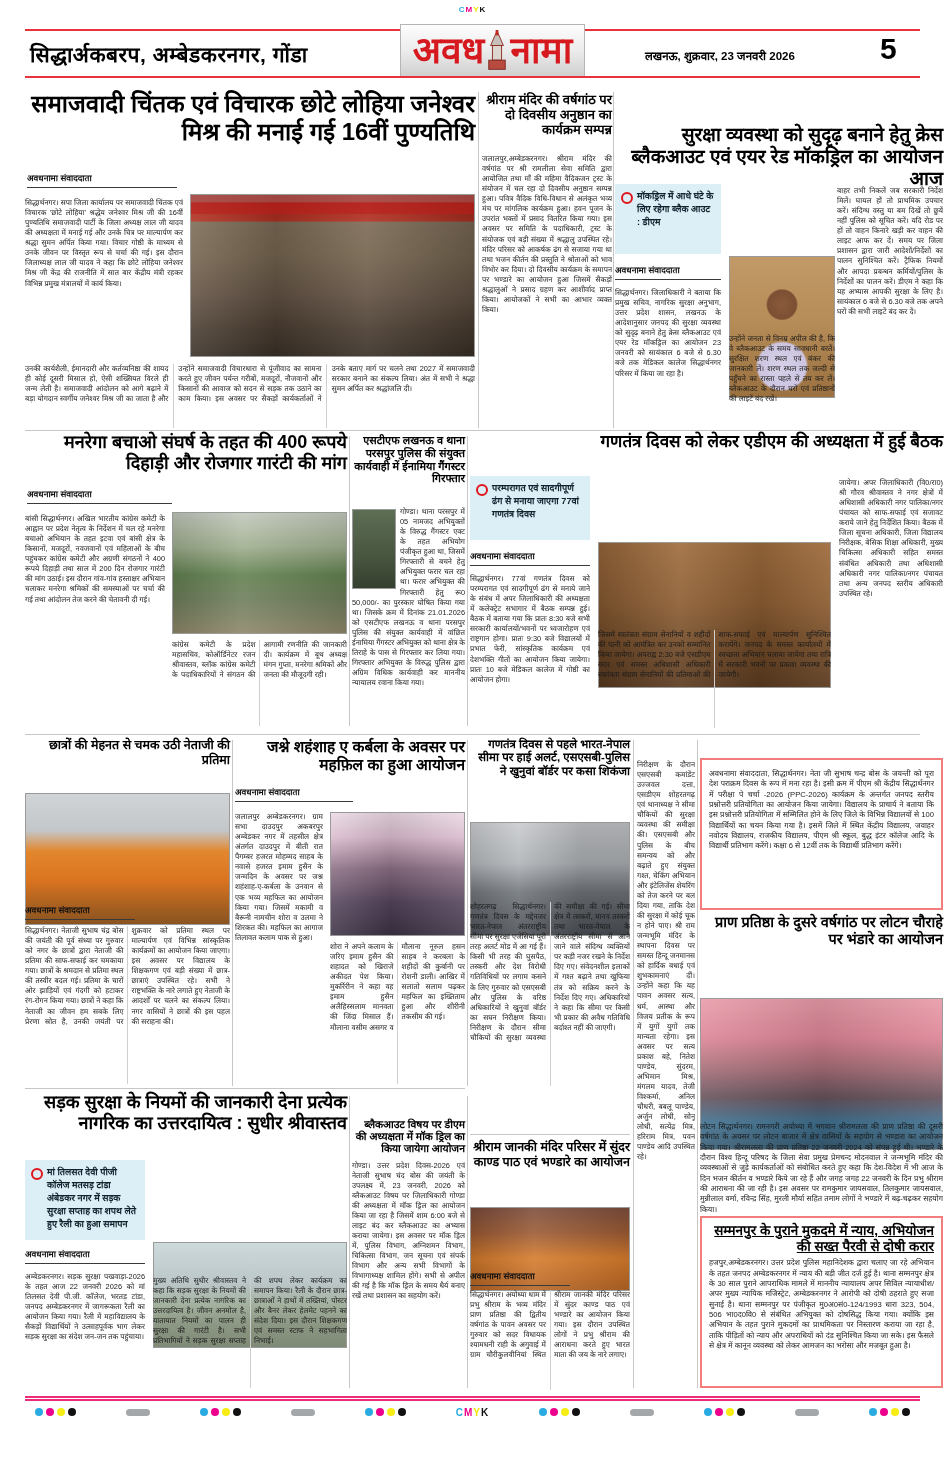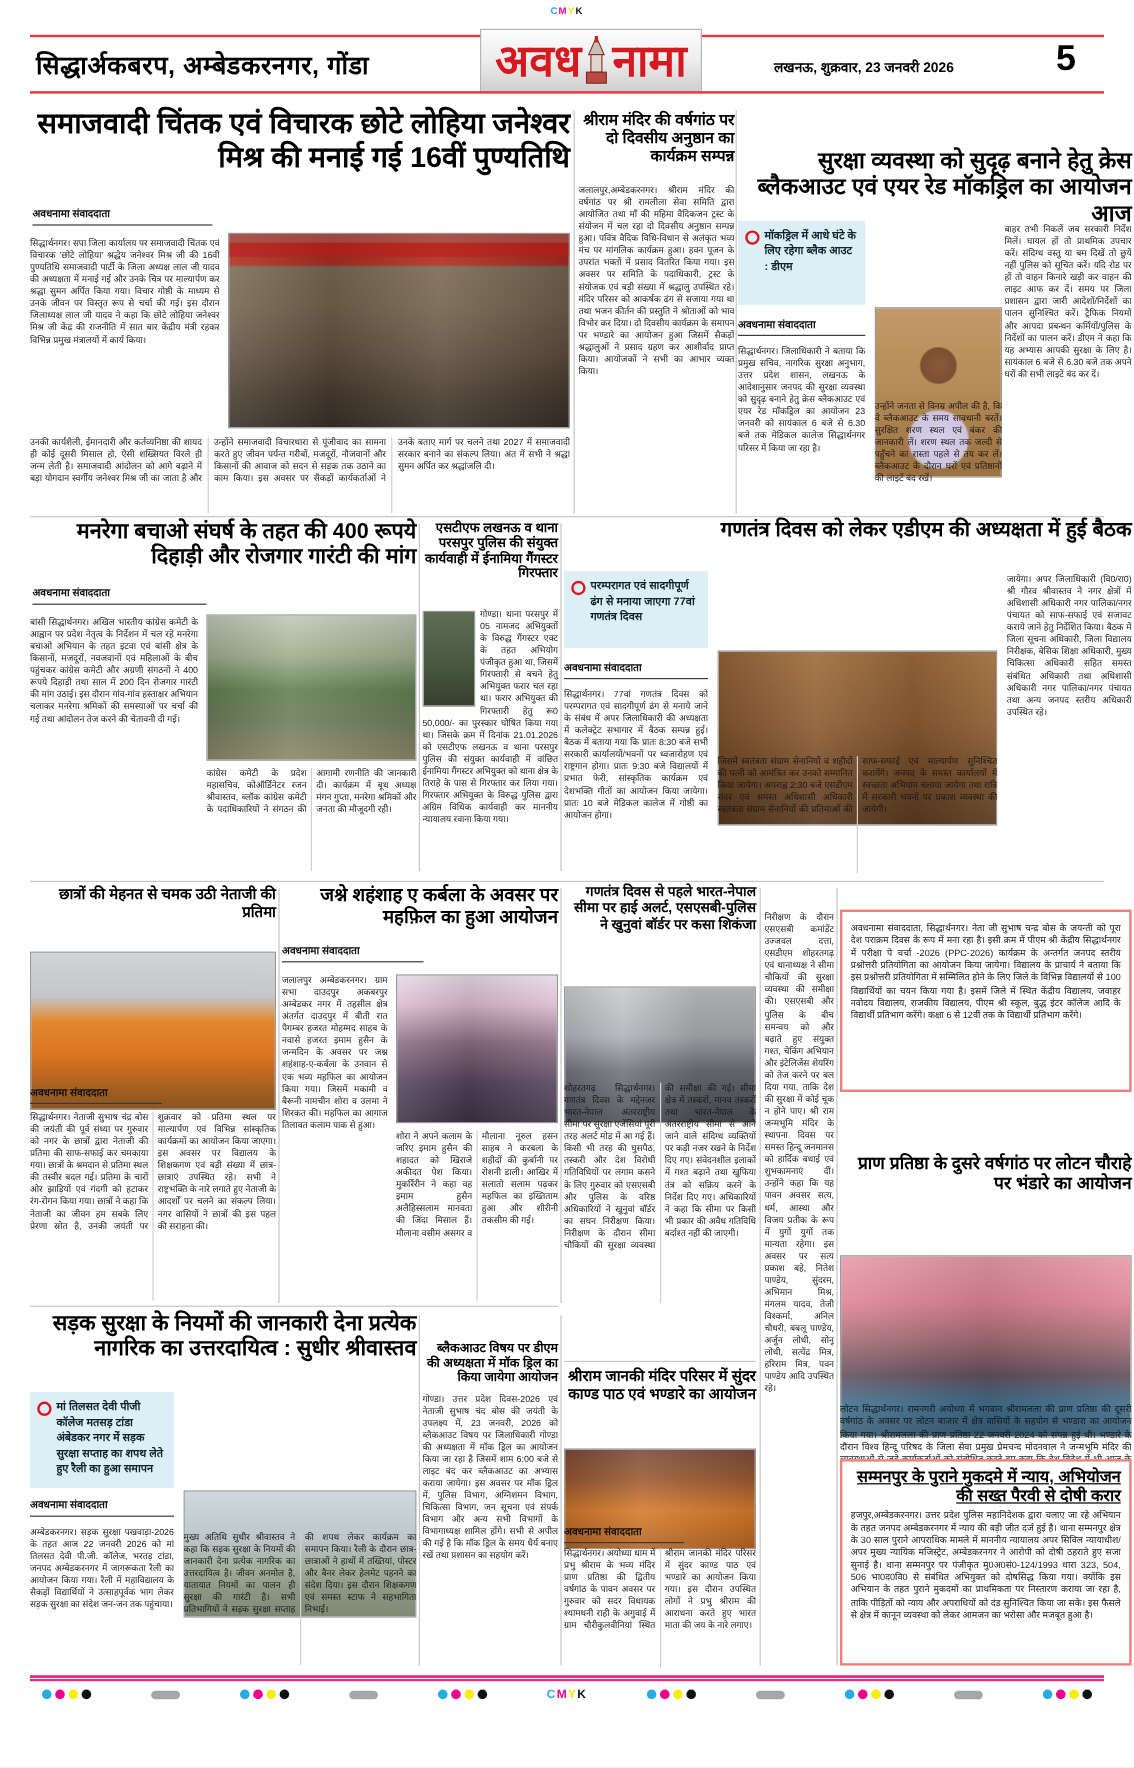--- a/index.html
+++ b/index.html
@@ -158,21 +158,21 @@
     <div class="photo ph-i abs" style="left:0;top:44px;width:160px;height:114px;"></div>
     <div class="bt c2 abs" style="left:0;top:164px;width:160px;height:184px;">शोहरतगढ़ सिद्धार्थनगर। गणतंत्र दिवस के मद्देनजर भारत-नेपाल अंतरराष्ट्रीय सीमा पर सुरक्षा एजेंसियां पूरी तरह अलर्ट मोड में आ गई हैं। किसी भी तरह की घुसपैठ, तस्करी और देश विरोधी गतिविधियों पर लगाम कसने के लिए गुरुवार को एसएसबी और पुलिस के वरिष्ठ अधिकारियों ने खुनुवां बॉर्डर का सघन निरीक्षण किया। निरीक्षण के दौरान सीमा चौकियों की सुरक्षा व्यवस्था की समीक्षा की गई। सीमा क्षेत्र में तस्करों, मानव तस्करों तथा भारत-नेपाल के अंतरराष्ट्रीय सीमा से आने जाने वाले संदिग्ध व्यक्तियों पर कड़ी नजर रखने के निर्देश दिए गए। संवेदनशील इलाकों में गश्त बढ़ाने तथा खुफिया तंत्र को सक्रिय करने के निर्देश दिए गए। अधिकारियों ने कहा कि सीमा पर किसी भी प्रकार की अवैध गतिविधि बर्दाश्त नहीं की जाएगी।</div>
   </div>
 
   <div class="bt abs" style="left:637px;top:760px;width:58px;height:628px;">निरीक्षण के दौरान एसएसबी कमांडेंट उज्जवल दत्ता, एसडीएम शोहरतगढ़ एवं थानाध्यक्ष ने सीमा चौकियों की सुरक्षा व्यवस्था की समीक्षा की। एसएसबी और पुलिस के बीच समन्वय को और बढ़ाते हुए संयुक्त गश्त, चेकिंग अभियान और इंटेलिजेंस शेयरिंग को तेज करने पर बल दिया गया, ताकि देश की सुरक्षा में कोई चूक न होने पाए। श्री राम जन्मभूमि मंदिर के स्थापना दिवस पर समस्त हिन्दू जनमानस को हार्दिक बधाई एवं शुभकामनाएं दीं। उन्होंने कहा कि यह पावन अवसर सत्य, धर्म, आस्था और विजय प्रतीक के रूप में युगों युगों तक मान्यता रहेगा। इस अवसर पर सत्य प्रकाश बहे, नितेश पाण्डेय, सुंदरम, अभिमान मिश्र, मंगलम यादव, तेजी विश्कर्मा, अनिल चौधरी, बबलू पाण्डेय, अर्जुन लोधी, सोनू लोधी, सत्येंद्र मित्र, हरिराम मित्र, पवन पाण्डेय आदि उपस्थित रहे।</div>
 
   <div class="abs redbox" style="left:700px;top:758px;width:243px;height:152px;">
     <div class="bt" style="margin-top:4px;height:100px;font-size:7.6px;">अवधनामा संवाददाता, सिद्धार्थनगर। नेता जी सुभाष चन्द्र बोस के जयन्ती को पूरा देश पराक्रम दिवस के रूप में मना रहा है। इसी क्रम में पीएम श्री केंद्रीय सिद्धार्थनगर में परीक्षा पे चर्चा -2026 (PPC-2026) कार्यक्रम के अन्तर्गत जनपद स्तरीय प्रश्नोत्तरी प्रतियोगिता का आयोजन किया जायेगा। विद्यालय के प्राचार्य ने बताया कि इस प्रश्नोत्तरी प्रतियोगिता में सम्मिलित होने के लिए जिले के विभिन्न विद्यालयों से 100 विद्यार्थियों का चयन किया गया है। इसमें जिले में स्थित केंद्रीय विद्यालय, जवाहर नवोदय विद्यालय, राजकीय विद्यालय, पीएम श्री स्कूल, बुद्ध इंटर कॉलेज आदि के विद्यार्थी प्रतिभाग करेंगे। कक्षा 6 से 12वीं तक के विद्यार्थी प्रतिभाग करेंगे।</div>
   </div>
 
-  <div class="abs" style="left:700px;top:914px;width:243px;height:298px;margin-top:48px;">
+  <div class="abs" style="left:700px;top:914px;width:243px;height:298px;">
     <div class="hl" style="font-size:14.5px;">प्राण प्रतिष्ठा के दुसरे वर्षगांठ पर लोटन चौराहे पर भंडारे का आयोजन</div>
     <div class="photo ph-k abs" style="left:0;top:50px;width:243px;height:152px;"></div>
     <div class="bt abs" style="left:0;top:208px;width:243px;height:90px;font-size:7.6px;">लोटन सिद्धार्थनगर। रामनगरी अयोध्या में भगवान श्रीरामलला की प्राण प्रतिष्ठा की दूसरी वर्षगांठ के अवसर पर लोटन बाजार में क्षेत्र वासियों के सहयोग से भण्डारा का आयोजन किया गया। श्रीरामलला की प्राण प्रतिष्ठा 22 जनवरी 2024 को संपन्न हुई थी। भण्डारे के दौरान विश्व हिन्दू परिषद के जिला सेवा प्रमुख प्रेमचन्द मोदनवाल ने जन्मभूमि मंदिर की व्यवस्थाओं से जुड़े कार्यकर्ताओं को संबोधित करते हुए कहा कि देश-विदेश में भी आज के दिन भजन कीर्तन व भण्डारे किये जा रहे हैं और जगह जगह 22 जनवरी के दिन प्रभु श्रीराम की आराधना की जा रही है। इस अवसर पर रामकुमार जायसवाल, तिलकुमार जायसवाल, मुन्नीलाल वर्मा, रविन्द्र सिंह, मुरली मौर्या सहित तमाम लोगों ने भण्डारे में बढ़-चढ़कर सहयोग किया।</div>
   </div>
 
   <div class="abs" style="left:25px;top:1092px;width:322px;height:298px;">
     <div class="hl abs" style="left:0;top:0;width:322px;font-size:18px;">सड़क सुरक्षा के नियमों की जानकारी देना प्रत्येक नागरिक का उत्तरदायित्व : सुधीर श्रीवास्तव</div>
     <div class="hbox abs" style="left:0;top:68px;width:120px;height:80px;">
       <span class="ring"></span>
       <span>मां तिलसत देवी पीजी कॉलेज मतसड़ टांडा अंबेडकर नगर में सड़क सुरक्षा सप्ताह का शपथ लेते हुए  रैली का हुआ समापन</span>

